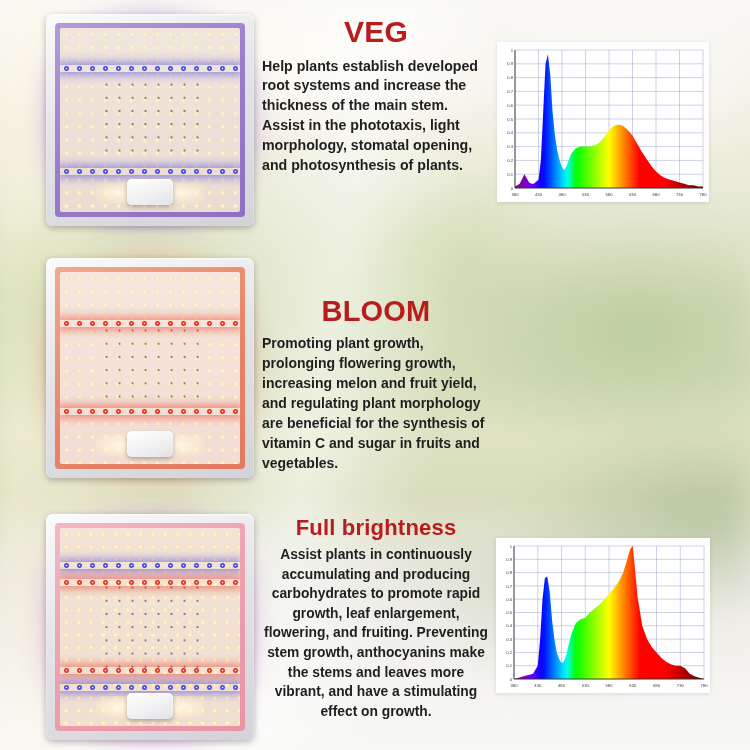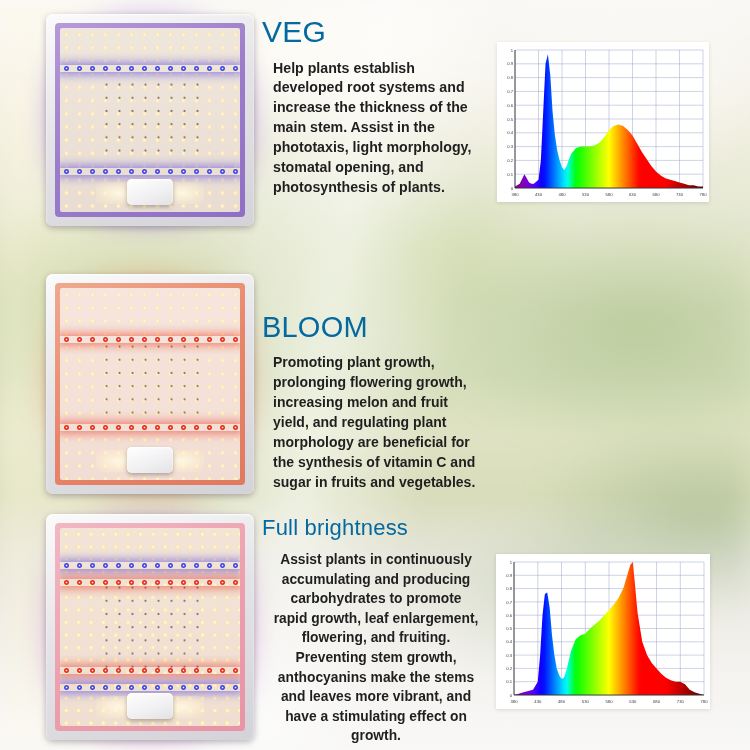--- a/index.html
+++ b/index.html
@@ -36,21 +36,21 @@
     filter:blur(10px);
   }
   #bg .veil{
     background:linear-gradient(180deg,rgba(255,255,255,.42),rgba(255,255,255,.20) 40%,rgba(255,255,255,.30) 70%,rgba(255,255,255,.50));
   }
 
   
   .sections{position:absolute;inset:0;z-index:2;}
   .section{position:absolute;left:0;width:750px;}
   .s1{top:0;height:248px;}
-  .s2{top:264px;height:254px;}
+  .s2{top:248px;height:254px;}
   .s3{top:502px;height:248px;}
 
   
   .panel-wrap{position:absolute;left:46px;top:14px;width:208px;height:212px;}
   .s2 .panel-wrap{top:10px;height:220px;}
   .s3 .panel-wrap{top:12px;height:226px;}
 
   .glow{position:absolute;inset:-8px;border-radius:16px;filter:blur(9px);}
   .glow.veg   {background:radial-gradient(ellipse at center,rgba(150,80,230,.75),rgba(150,90,235,.35) 55%,rgba(160,110,240,0) 78%);}
   .glow.bloom {background:radial-gradient(ellipse at center,rgba(235,95,60,.72),rgba(240,120,80,.34) 55%,rgba(245,140,100,0) 78%);}
@@ -114,27 +114,27 @@
   .bright-patch{position:absolute;bottom:8px;height:22px;width:44px;border-radius:4px;
     background:radial-gradient(ellipse at center, rgba(255,248,225,.95), rgba(255,240,200,.35) 65%, rgba(255,235,190,0));}
   .bp-l{left:20%;} .bp-r{right:20%;}
 
   
   .textblock{position:absolute;left:262px;width:228px;}
   .s1 .textblock{top:16px;}
   .s2 .textblock{top:48px;}
   .s3 .textblock{top:14px;}
   .heading{
-    font-size:30px;font-weight:400;color:#0369a1;letter-spacing:.2px;
-    line-height:1.05;margin:0 0 9px 0;
+    font-size:30px;font-weight:700;color:#b91c1c;letter-spacing:.2px;
+    line-height:1.05;margin:0 0 9px 0;text-align:center;
   }
   .s2 .heading{font-size:29px;margin-bottom:8px;}
   .s3 .heading{font-size:22px;margin-bottom:6px;}
   .body{
-    font-size:14.2px;font-weight:700;color:#1f1f1f;line-height:1.40;margin:11px;
+    font-size:14.2px;font-weight:700;color:#1f1f1f;line-height:1.40;margin:0;
   }
   .s2 .body{font-size:14px;line-height:1.42;}
   .s3 .body{font-size:13.8px;line-height:1.42;text-align:center;}
 
   
   .chart-card{
     position:absolute;background:#ffffff;
     box-shadow:0 1px 4px rgba(0,0,0,.12);
     box-sizing:border-box;
   }

